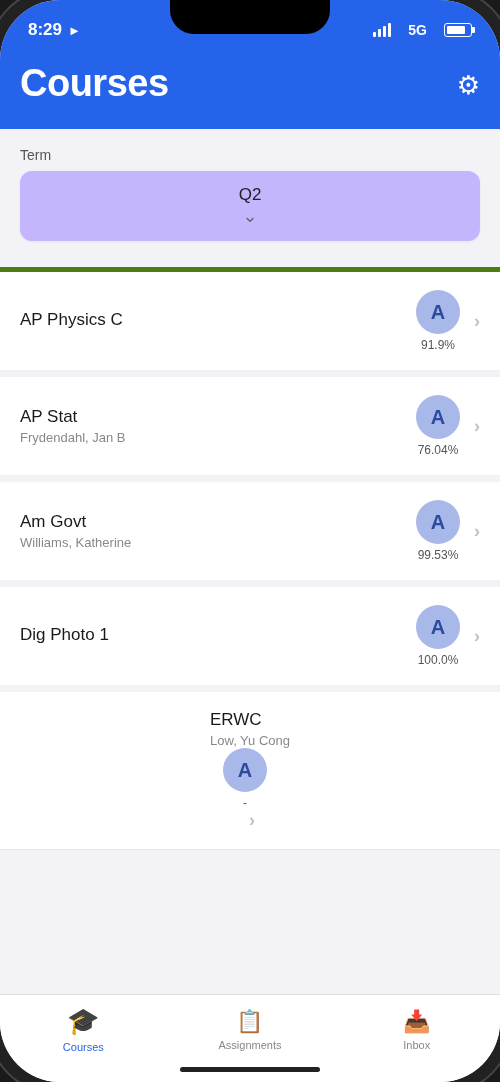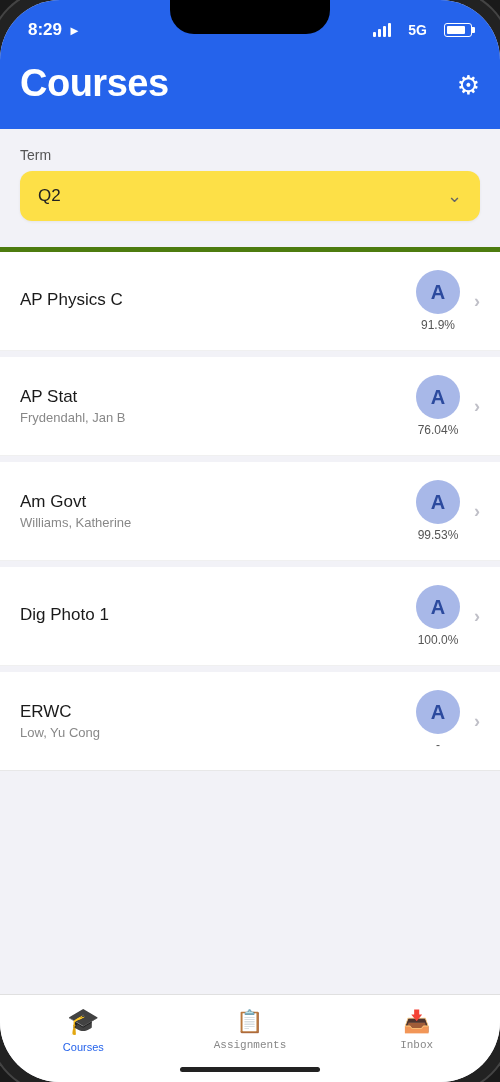--- a/index.html
+++ b/index.html
@@ -105,27 +105,28 @@
     }
 
     .term-label {
       font-size: 14px;
       color: #555;
       font-weight: 500;
       margin-bottom: 8px;
     }
 
     .term-dropdown {
-      background: #fde047;
+      background: #c4b5fd;
       border-radius: 12px;
       padding: 14px 18px;
       display: flex;
       justify-content: space-between;
       align-items: center;
       box-shadow: 0 1px 3px rgba(0,0,0,0.06);
+      flex-direction: column;
     }
 
     .term-value {
       font-size: 17px;
       color: #222;
       font-weight: 400;
     }
 
     .chevron-down {
       color: #666;
@@ -146,20 +147,21 @@
       justify-content: space-between;
       border-bottom: 1px solid #f0f0f0;
     }
 
     .course-item:first-child {
       border-top: 5px solid #4d7c0f;
     }
 
     .course-item:last-child {
       border-bottom: 1px solid #e8e8e8;
+      flex-direction: column;
     }
 
     .course-info {
       flex: 1;
     }
 
     .course-name {
       font-size: 17px;
       font-weight: 500;
       color: #1a1a1a;
@@ -236,21 +238,20 @@
     .nav-item.active .nav-label {
       color: #2563eb;
     }
 
     .nav-item.active .nav-icon {
       color: #2563eb;
     }
 
     .nav-item:not(.active) .nav-label {
       color: #888;
-      font-family: Liberation Mono, monospace;
     }
 
     .nav-item:not(.active) .nav-icon {
       color: #888;
     }
 
     .home-indicator {
       position: absolute;
       bottom: 10px;
       left: 50%;

